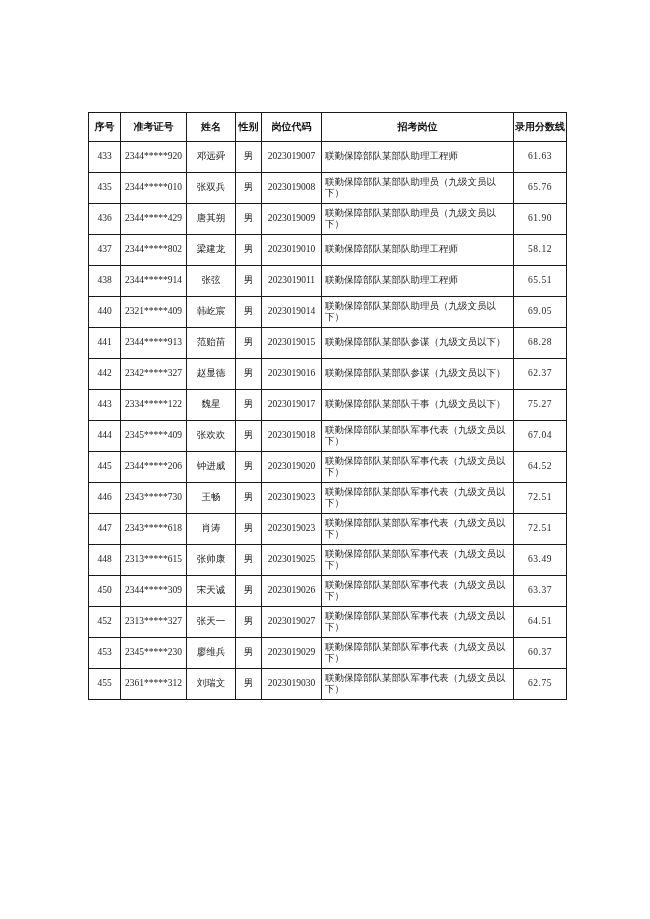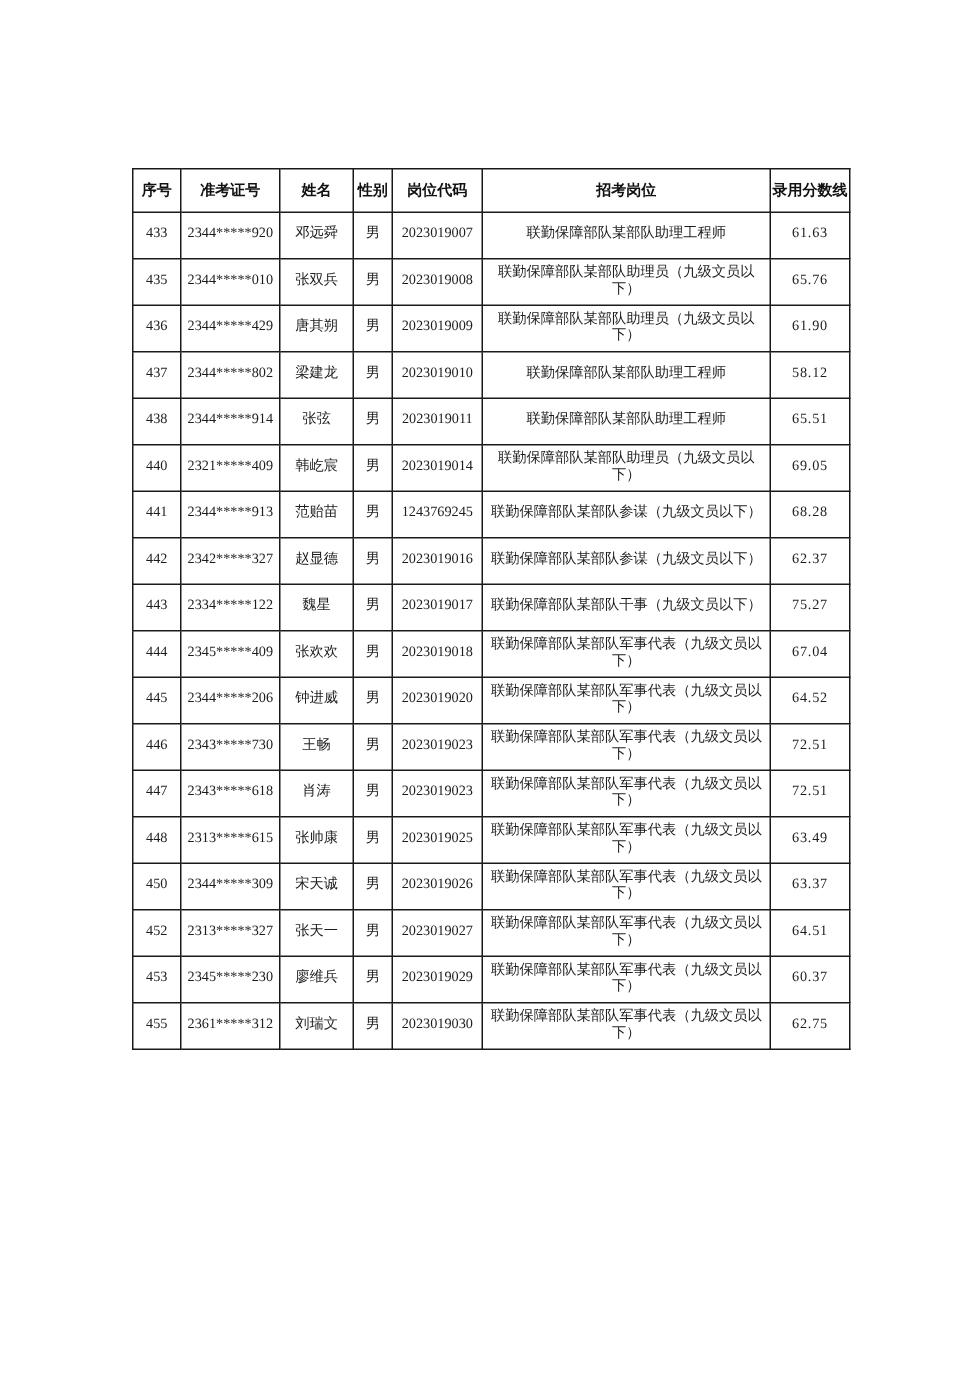--- a/index.html
+++ b/index.html
@@ -39,21 +39,21 @@
     color: #111111;
   }
   table.results td {
     font-size: 9.5px;
     height: 26px;
     padding: 1px;
     line-height: 11.5px;
   }
   
   table.results td.col5 {
-    text-align: center;
+    text-align: left;
     padding: 2px 3px;
   }
   
   table.results td.col6 {
     letter-spacing: 0.5px;
   }
   .page-number {
     position: absolute;
     left: 497px;
     top: 820px;
@@ -144,21 +144,21 @@
           <td class="col3">男</td>
           <td class="col4">2023019014</td>
           <td class="col5">联勤保障部队某部队助理员（九级文员以下）</td>
           <td class="col6">69.05</td>
         </tr>
         <tr>
           <td class="col0">441</td>
           <td class="col1">2344*****913</td>
           <td class="col2">范贻苗</td>
           <td class="col3">男</td>
-          <td class="col4">1243769245</td>
+          <td class="col4">2023019015</td>
           <td class="col5">联勤保障部队某部队参谋（九级文员以下）</td>
           <td class="col6">68.28</td>
         </tr>
         <tr>
           <td class="col0">442</td>
           <td class="col1">2342*****327</td>
           <td class="col2">赵显德</td>
           <td class="col3">男</td>
           <td class="col4">2023019016</td>
           <td class="col5">联勤保障部队某部队参谋（九级文员以下）</td>

